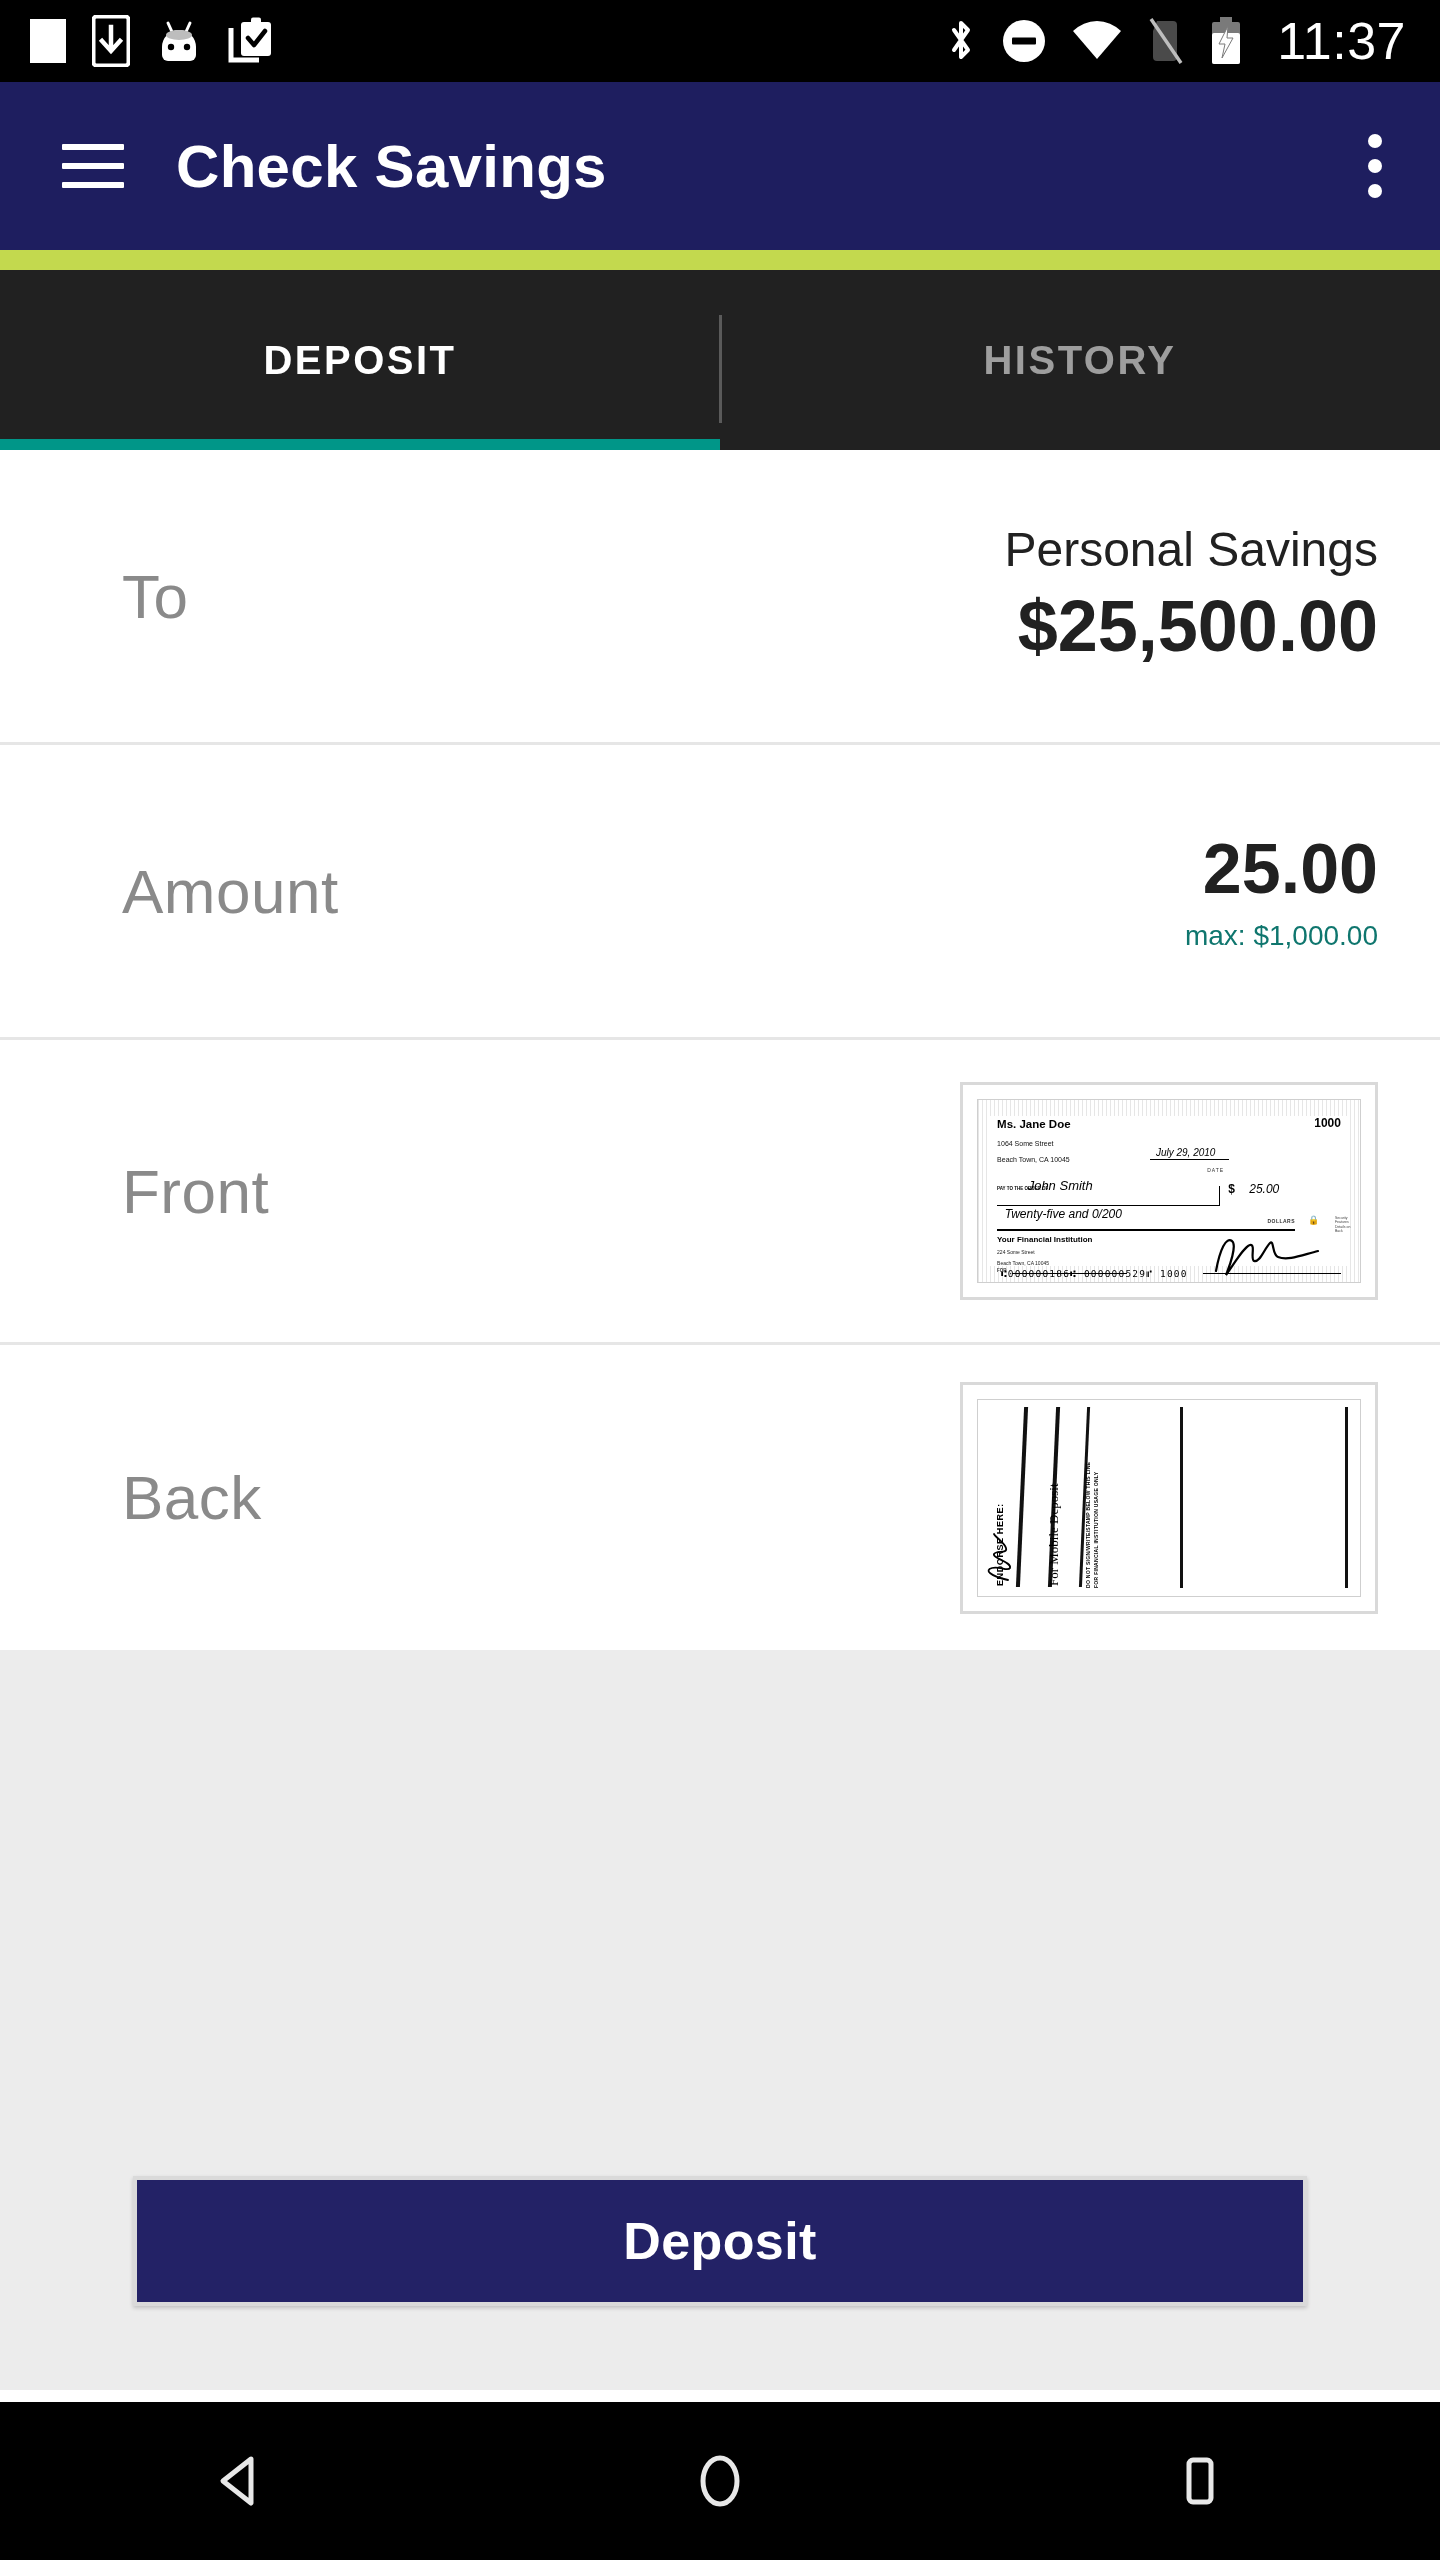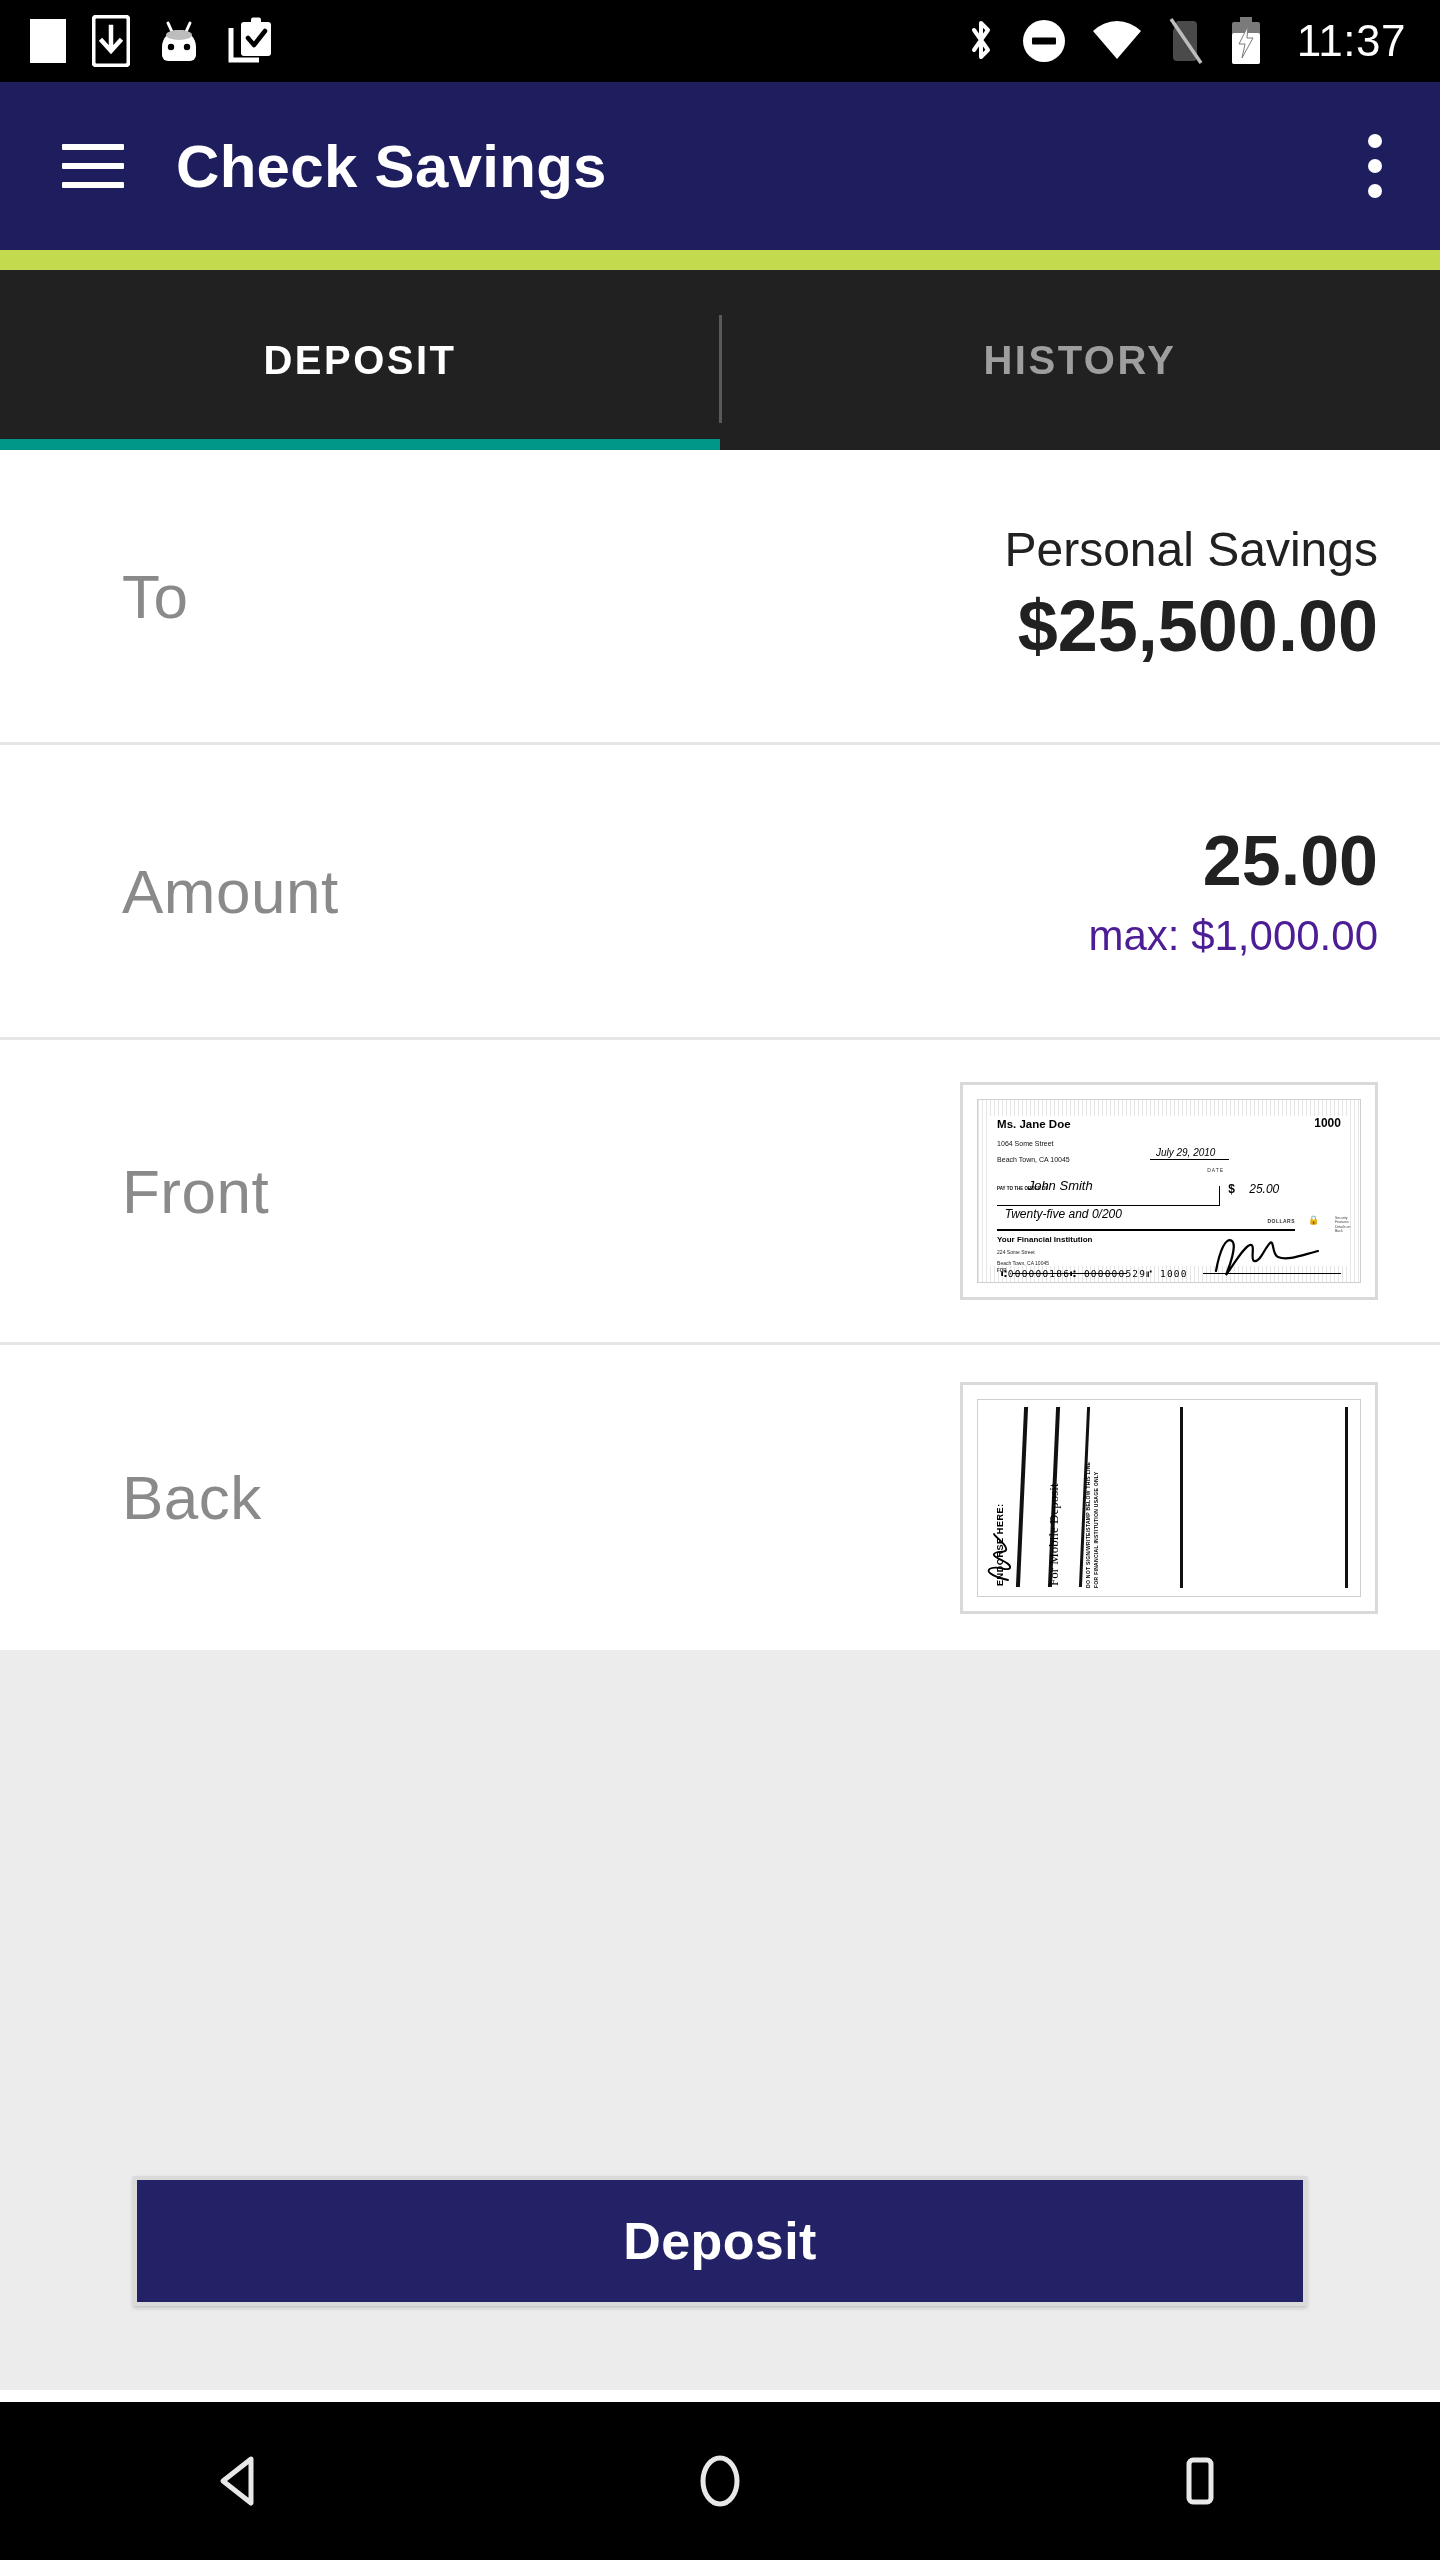--- a/index.html
+++ b/index.html
@@ -13,21 +13,21 @@
 
   
   .statusbar {
     position:absolute; top:0; left:0; width:1440px; height:82px;
     background:#000000; display:flex; align-items:center;
   }
   .sb-left { display:flex; align-items:center; gap:26px; padding-left:30px; }
   .sb-right { margin-left:auto; display:flex; align-items:center; gap:24px; padding-right:34px; }
   .sb-icon { display:flex; align-items:center; justify-content:center; }
   .sb-clock {
-    color:#ffffff; font-size:44px; font-weight:400; letter-spacing:0.5px;
+    color:#ffffff; font-size:52px; font-weight:400; letter-spacing:0.5px;
     margin-left:10px;
   }
 
   
   .appbar {
     position:absolute; top:82px; left:0; width:1440px; height:168px;
     background:#1e1e5f; display:flex; align-items:center;
   }
   .hamburger {
     width:62px; height:44px; margin-left:62px;
@@ -85,21 +85,21 @@
     color:#8a8a8a; font-size:62px; font-weight:400; letter-spacing:0.5px;
   }
   .row-right { margin-left:auto; text-align:right; }
 
   .row-to { height:295px; }
   .to-name { color:#212121; font-size:48px; font-weight:400; line-height:1.15; }
   .to-balance { color:#212121; font-size:72px; font-weight:700; line-height:1.2; margin-top:6px; }
 
   .row-amount { height:295px; }
   .amount-value { color:#212121; font-size:70px; font-weight:700; line-height:1.1; }
-  .amount-max { color:#4c1d95; font-size:42px; font-weight:400; margin-top:12px;margin-left:31px; }
+  .amount-max { color:#0f766e; font-size:28px; font-weight:400; margin-top:12px;margin-left:31px; }
 
   .row-image { height:305px; }
 
   
   .check-frame {
     width:418px; background:#ffffff; border:3px solid #d9d9d9;
     padding:14px; position:relative;
   }
   .check-front-frame { height:218px; }
   .check-back-frame  { height:232px; }

